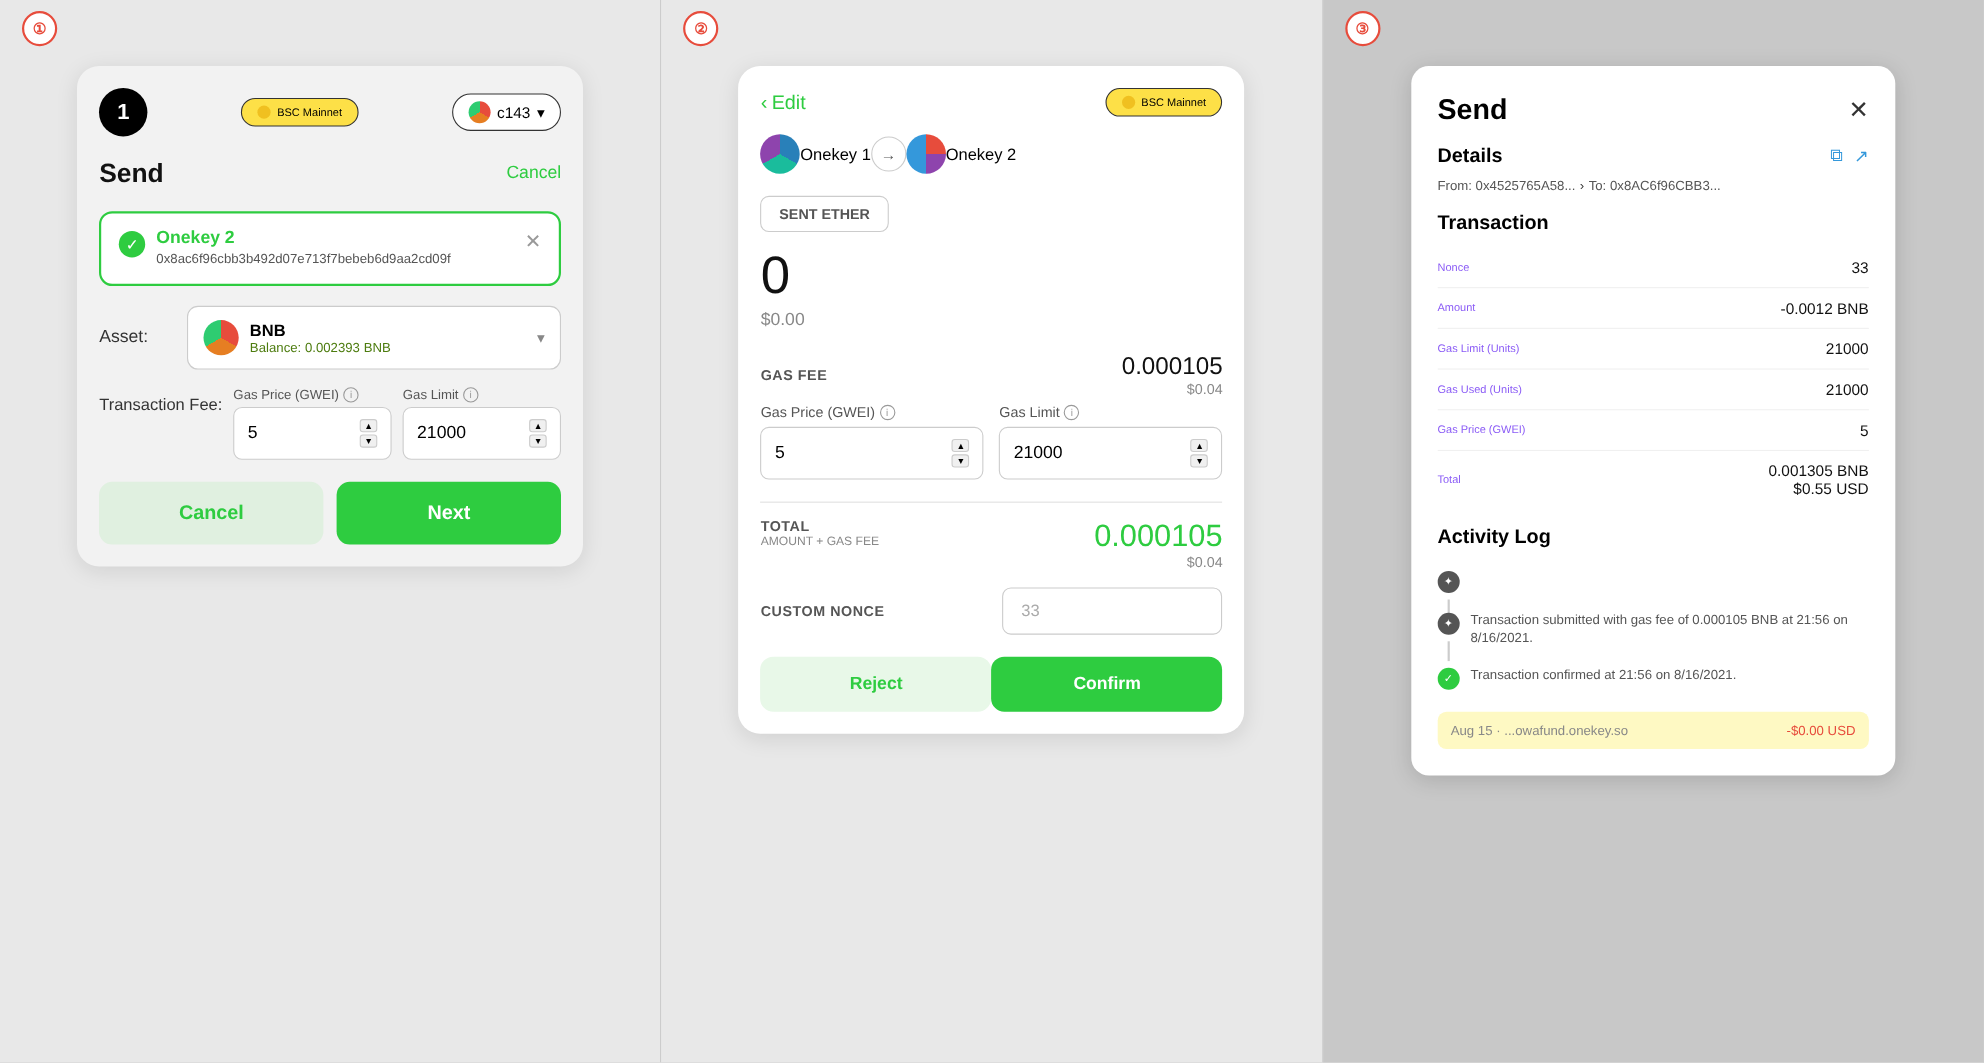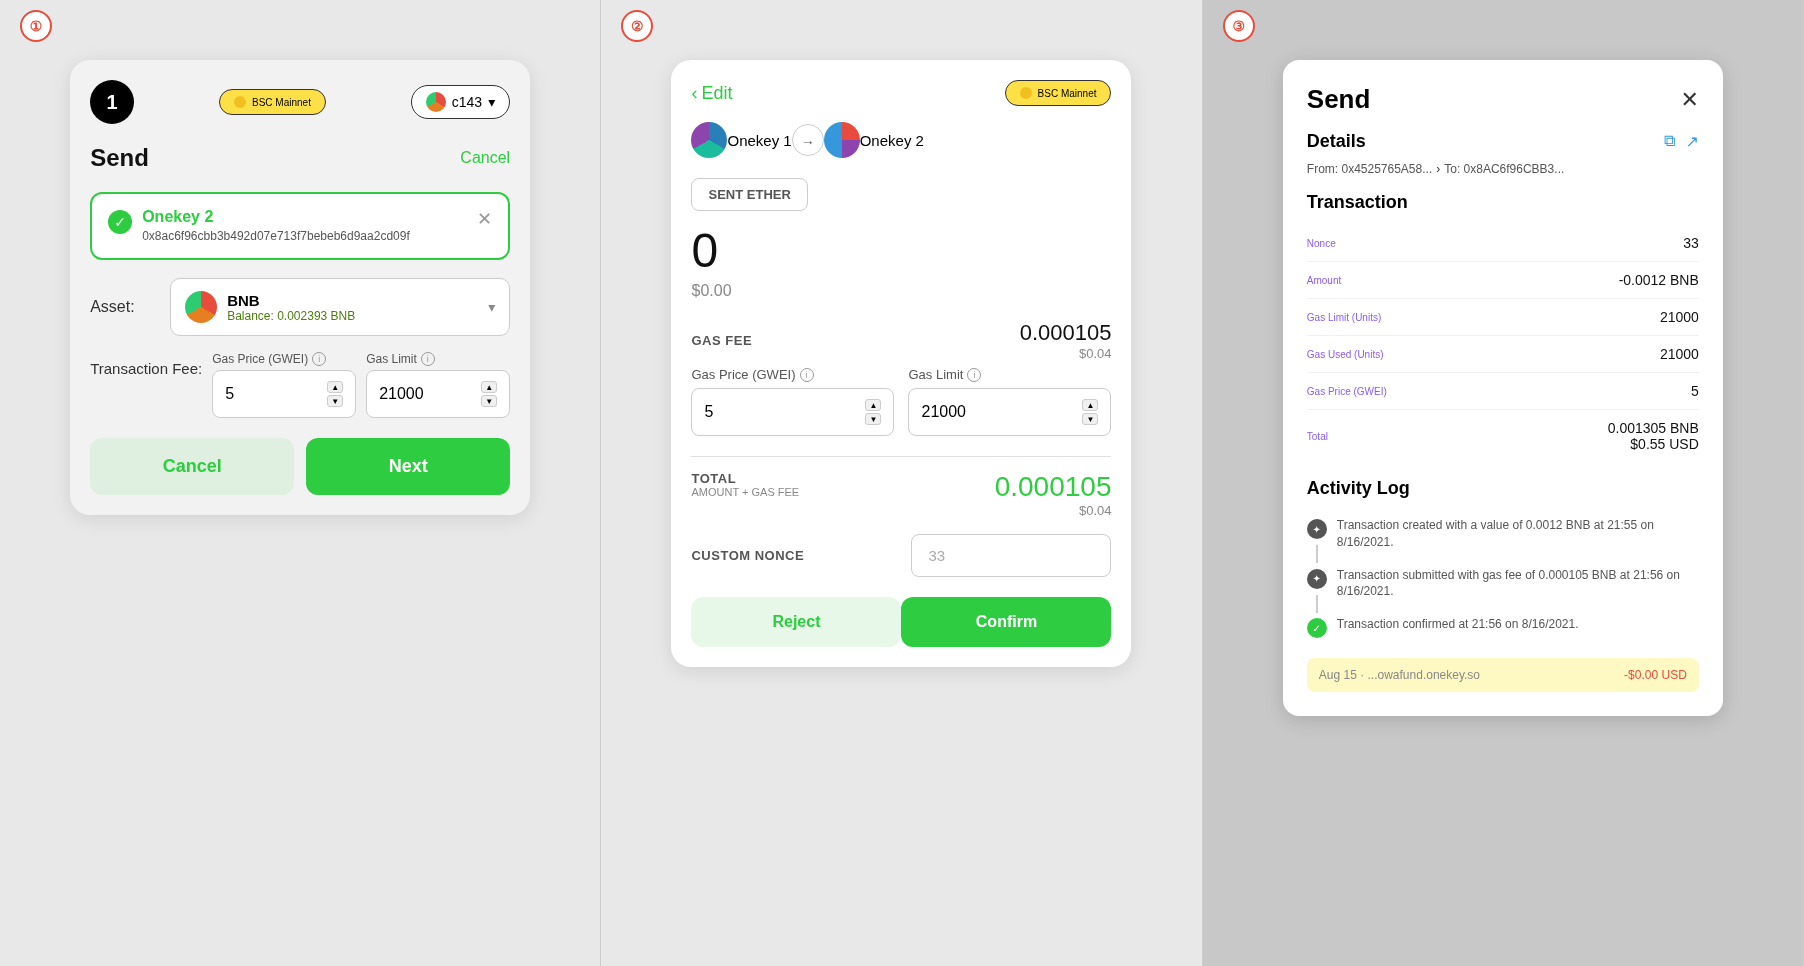--- a/index.html
+++ b/index.html
@@ -793,21 +793,20 @@
         </div>
       </div>
 
       <div class="activity-title">Activity Log</div>
       <div class="activity-log">
         <div class="activity-item">
           <div style="position:relative">
             <div class="activity-dot filled">✦</div>
             <div class="activity-line"></div>
           </div>
-          <span class="activity-text">Transaction created with a value of 0.0012 BNB at 21:55 on 8/16/2021.</span>
         </div>
         <div class="activity-item">
           <div style="position:relative">
             <div class="activity-dot filled">✦</div>
             <div class="activity-line"></div>
           </div>
           <span class="activity-text">Transaction submitted with gas fee of 0.000105 BNB at 21:56 on 8/16/2021.</span>
         </div>
         <div class="activity-item">
           <div class="activity-dot green">✓</div>

